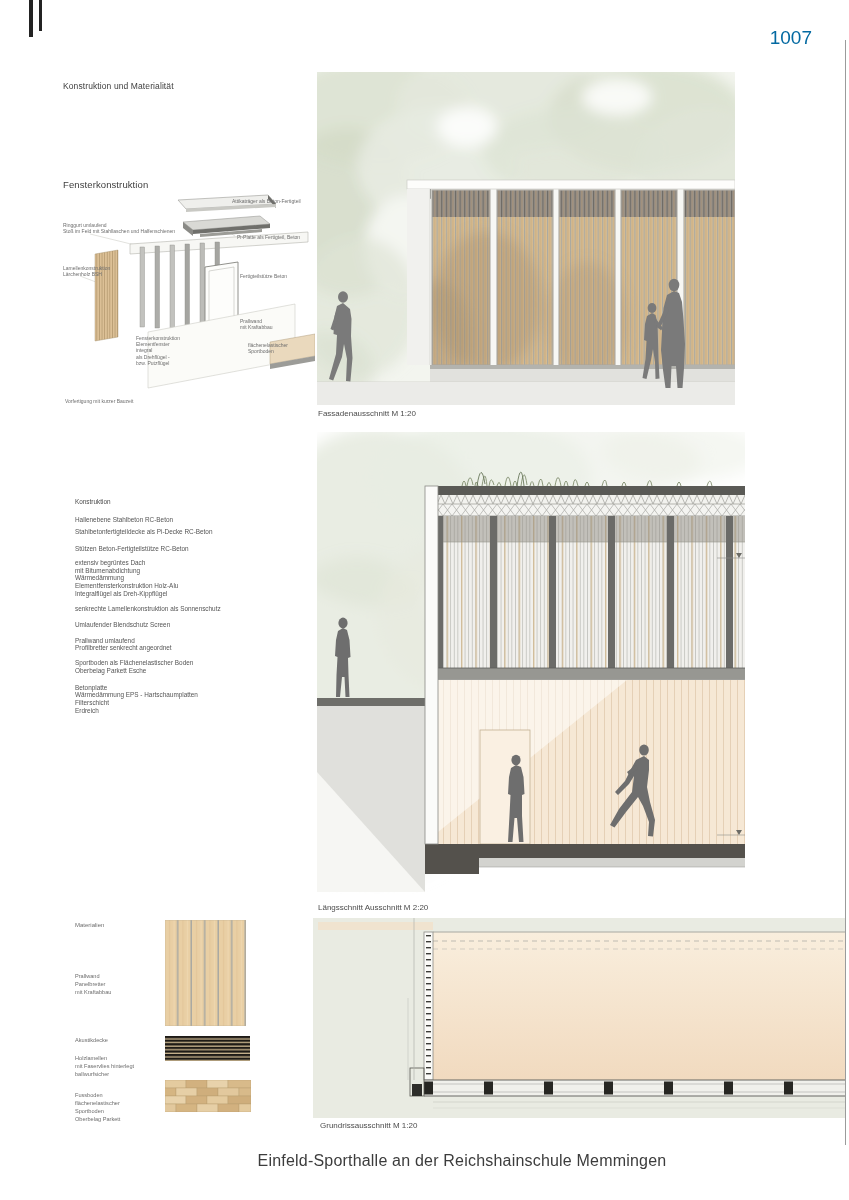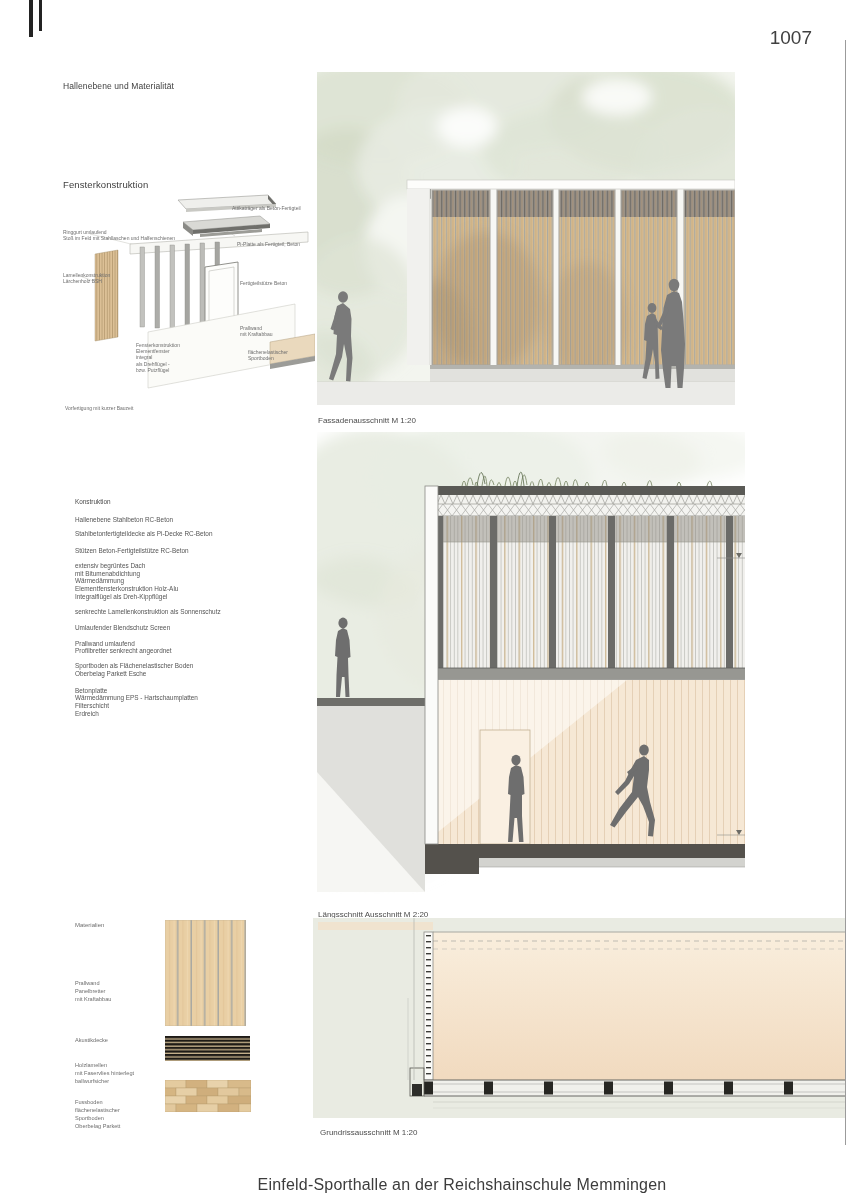--- a/index.html
+++ b/index.html
@@ -1,39 +1,39 @@
 <!DOCTYPE html>
 <html><head>
 <meta charset="utf-8">
 <style>
   html,body{margin:0;padding:0;background:#ffffff;}
   body{width:849px;height:1200px;position:relative;overflow:hidden;
        font-family:"Liberation Sans","DejaVu Sans",sans-serif;color:#444;}
   .abs{position:absolute;}
-  .pre{white-space:pre-line;margin-top:7px;}
+  .pre{white-space:pre-line;}
   .h1{font-size:8.5px;color:#3e3e3e;letter-spacing:.1px;}
   .h2{font-size:9.5px;color:#3e3e3e;letter-spacing:.1px;}
   .lbl{font-size:5px;line-height:6.2px;color:#6e6e6e;}
   .body-text{font-size:6.4px;line-height:7.7px;color:#555;}
   .caption{font-size:8px;color:#4c4c4c;}
-  .page-num{font-size:19px;color:#404040;}
+  .page-num{font-size:19px;color:#0369a1;}
   .sheet-title{font-size:16px;color:#3c3c3c;letter-spacing:.2px;}
   .mark{background:#232323;}
   svg{display:block;}
 </style>
 </head>
 <body>
 
 <div class="abs mark" style="left:29px;top:0;width:4px;height:37px;"></div>
 <div class="abs mark" style="left:39px;top:0;width:3px;height:31px;"></div>
 <div class="abs" style="left:845px;top:40px;width:1px;height:1105px;background:#9b9b9b;"></div>
 
 <div class="abs page-num" style="right:37px;top:27px;">1007</div>
 
-<div class="abs h1" style="left:63px;top:81px;">Hallenebene und Materialität</div>
+<div class="abs h1" style="left:63px;top:81px;">Konstruktion und Materialität</div>
 <div class="abs h2" style="left:63px;top:179px;">Fensterkonstruktion</div>
 
 <div class="abs" style="left:60px;top:192px;width:255px;height:222px;">
   <svg class="abs" style="left:0;top:0;" width="255" height="222" viewBox="0 0 255 222">
     <defs>
       <pattern id="axLam" width="2.6" height="8" patternUnits="userSpaceOnUse">
         <rect width="2.6" height="8" fill="#dcc096"></rect>
           <rect width="0.8" height="8" fill="#b59a70"></rect>
       </pattern>
     </defs>
@@ -468,13 +468,13 @@
       <rect x="42" y="16" width="21" height="8" fill="#e4cb9f"></rect>
       <rect x="63" y="16" width="23" height="8" fill="#cfae7c"></rect>
     <rect x="-10" y="24" width="21" height="8" fill="#e2c89d"></rect>
       <rect x="11" y="24" width="21" height="8" fill="#d5b582"></rect>
       <rect x="32" y="24" width="21" height="8" fill="#e6cfa6"></rect>
       <rect x="53" y="24" width="21" height="8" fill="#d2b17f"></rect>
       <rect x="74" y="24" width="12" height="8" fill="#e4cb9f"></rect>
   </g>
 </svg>
 
-<div class="abs sheet-title" style="left:443px;top:1176px;transform:translateX(-50%);white-space:nowrap;padding-left:38px;">Einfeld-Sporthalle an der Reichshainschule Memmingen</div>
+<div class="abs sheet-title" style="left:443px;top:1152px;transform:translateX(-50%);white-space:nowrap;padding-left:38px;">Einfeld-Sporthalle an der Reichshainschule Memmingen</div>
 
 </body></html>

